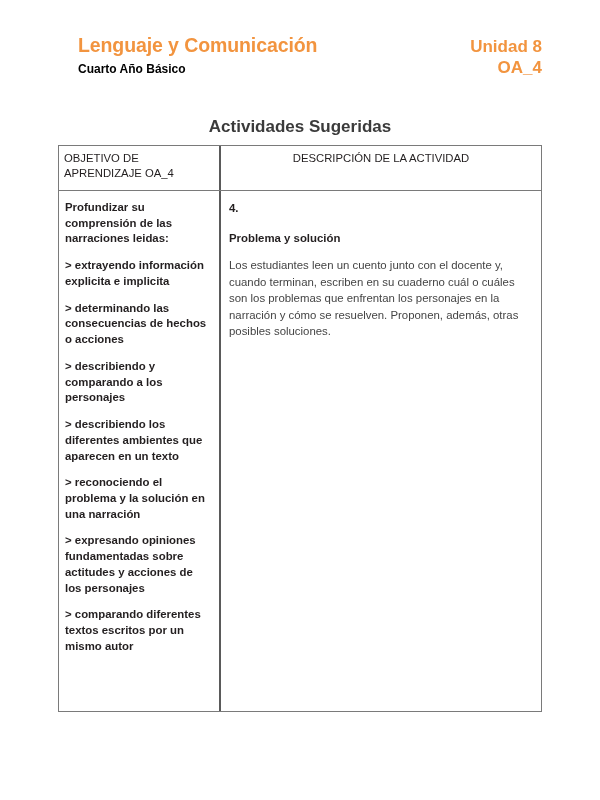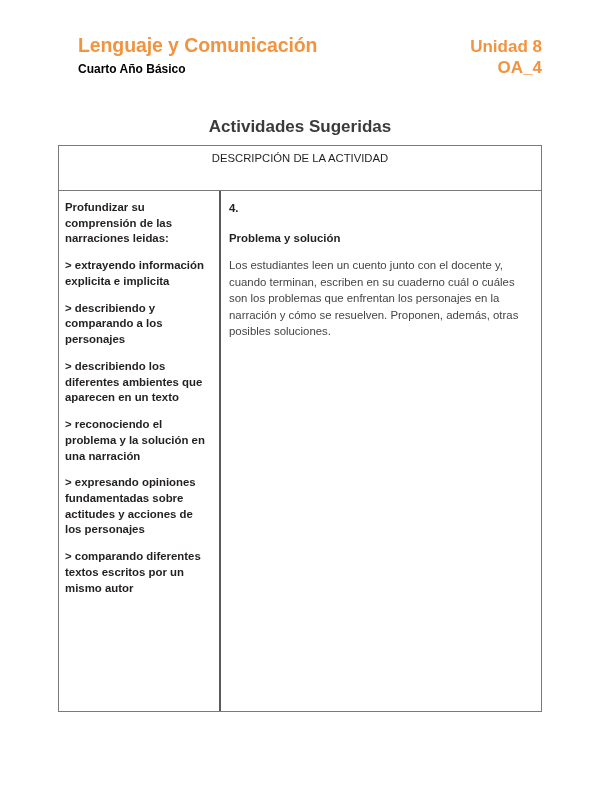--- a/index.html
+++ b/index.html
@@ -179,28 +179,30 @@
       <div class="grade-title">Cuarto Año Básico</div>
       <div class="oa-label">OA_4</div>
     </div>
   </div>
 
   <div class="section-title">Actividades Sugeridas</div>
 
   <div class="activity-table">
 
     <div class="table-head">
+      <div class="col-left head-left">OBJETIVO DE APRENDIZAJE OA_4</div>
       <div class="col-right head-right">DESCRIPCIÓN DE LA ACTIVIDAD</div>
     </div>
 
     <div class="table-body">
 
       <div class="col-left cell-left">
         <p>Profundizar su comprensión de las narraciones leidas:</p>
         <p>&gt; extrayendo información explicita e implicita</p>
+        <p>&gt; determinando las consecuencias de hechos o acciones</p>
         <p>&gt; describiendo y comparando a los personajes</p>
         <p>&gt; describiendo los diferentes ambientes que aparecen en un texto</p>
         <p>&gt; reconociendo el problema y la solución en una narración</p>
         <p>&gt; expresando opiniones fundamentadas sobre actitudes y acciones de los personajes</p>
         <p>&gt; comparando diferentes textos escritos por un mismo autor</p>
       </div>
 
       <div class="col-right cell-right">
         <p class="activity-number">4.</p>
         <p class="activity-subtitle">Problema y solución</p>

